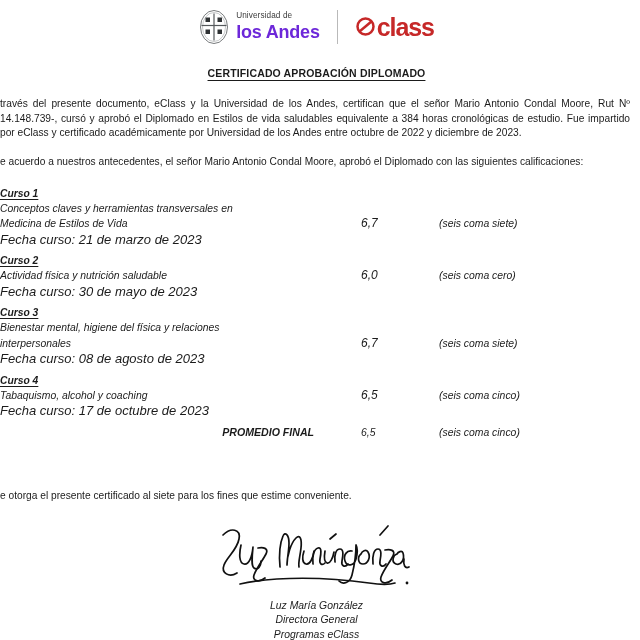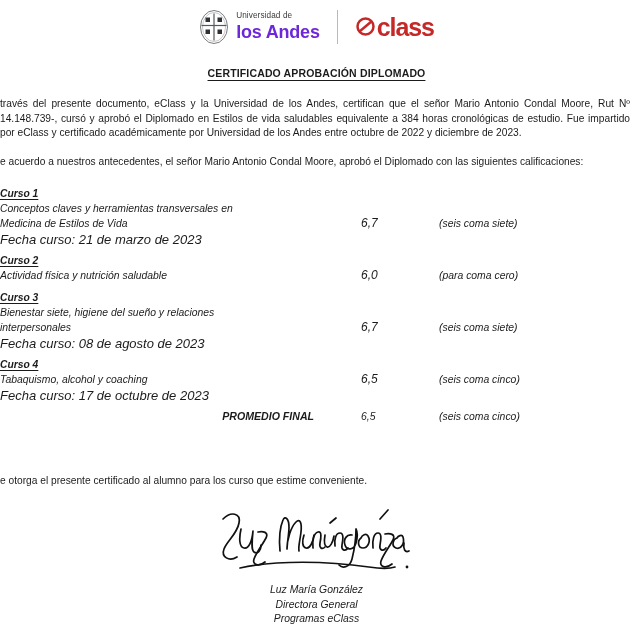--- a/index.html
+++ b/index.html
@@ -275,31 +275,32 @@
         <div class="course-grade g-offset-1">6,7</div>
         <div class="course-grade-words g-offset-1">(seis coma siete)</div>
       </div>
     </div>
 
     <div class="course-row">
       <div class="course-head">Curso 2</div>
       <div class="course-body">
         <div class="course-left">
           <div class="course-name">Actividad física y nutrición saludable</div>
+          <div class="course-date">Fecha curso: 30 de mayo de 2023</div>
         </div>
         <div class="course-grade g-offset-0">6,0</div>
-        <div class="course-grade-words g-offset-0">(para coma cero)</div>
+        <div class="course-grade-words g-offset-0">(seis coma cero)</div>
       </div>
     </div>
 
     <div class="course-row">
       <div class="course-head">Curso 3</div>
       <div class="course-body">
         <div class="course-left">
-          <div class="course-name">Bienestar siete, higiene del sueño y relaciones</div>
+          <div class="course-name">Bienestar mental, higiene del física y relaciones</div>
           <div class="course-name">interpersonales</div>
           <div class="course-date">Fecha curso: 08 de agosto de 2023</div>
         </div>
         <div class="course-grade g-offset-1">6,7</div>
         <div class="course-grade-words g-offset-1">(seis coma siete)</div>
       </div>
     </div>
 
     <div class="course-row">
       <div class="course-head">Curso 4</div>
@@ -316,21 +317,21 @@
     <div class="promedio">
       <div class="promedio-label">PROMEDIO FINAL</div>
       <div class="promedio-grade">6,5</div>
       <div class="promedio-words">(seis coma cinco)</div>
     </div>
 
   </div>
 
   <div class="spacer-otorga"></div>
 
-  <p class="para para-otorga">e otorga el presente certificado al alumno para los curso que estime conveniente.</p>
+  <p class="para para-otorga">e otorga el presente certificado al siete para los fines que estime conveniente.</p>
 
   <div class="signature-block">
     <span class="signature-img">
       <svg class="signature-img" viewBox="0 0 200 66" aria-hidden="true">
         <g fill="none" stroke="#111111" stroke-width="1.7" stroke-linecap="round" stroke-linejoin="round">
 
           <path d="M6 14 C14 6, 24 8, 22 18 C20 29, 10 36, 7 44 C4 52, 12 57, 20 52"></path>
 
           <path d="M24 24 C22 33, 22 42, 27 43 C32 44, 35 36, 36 26 C35 36, 34 45, 37 47 C41 50, 44 45, 44 40"></path>
           <path d="M41 27 C46 26, 52 27, 49 33 C46 39, 40 46, 37 54 C35 60, 42 62, 48 57"></path>

